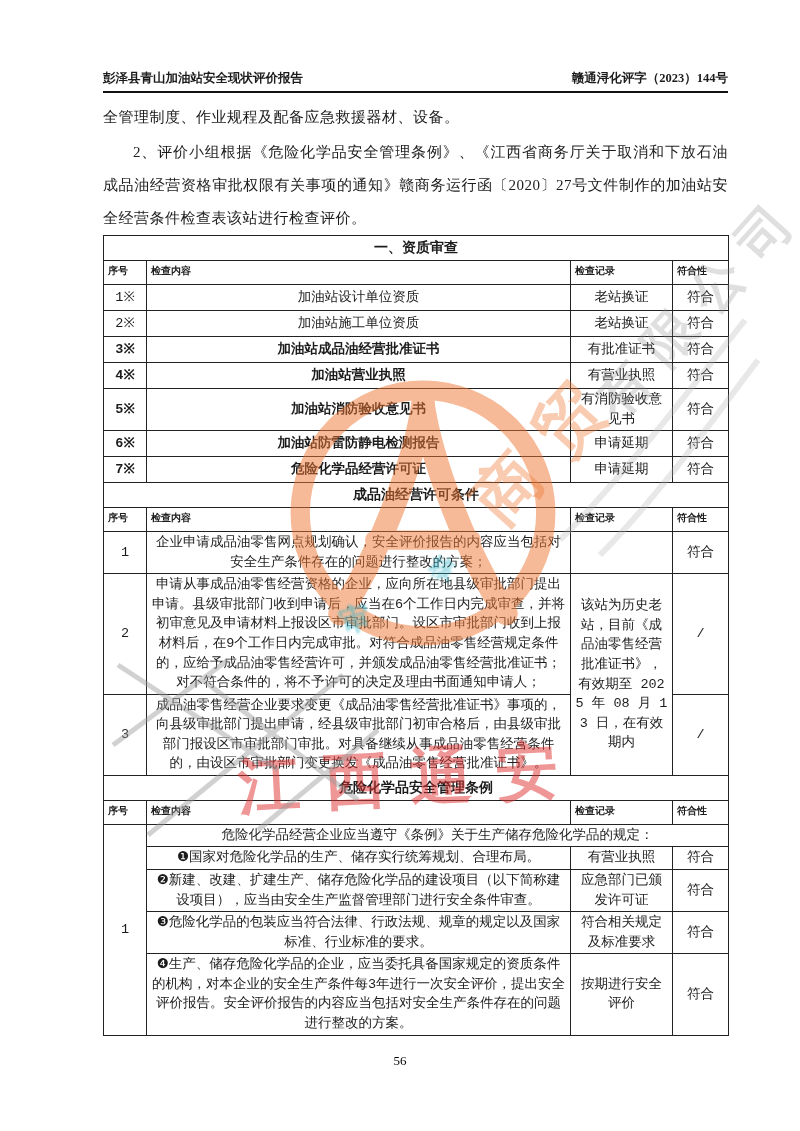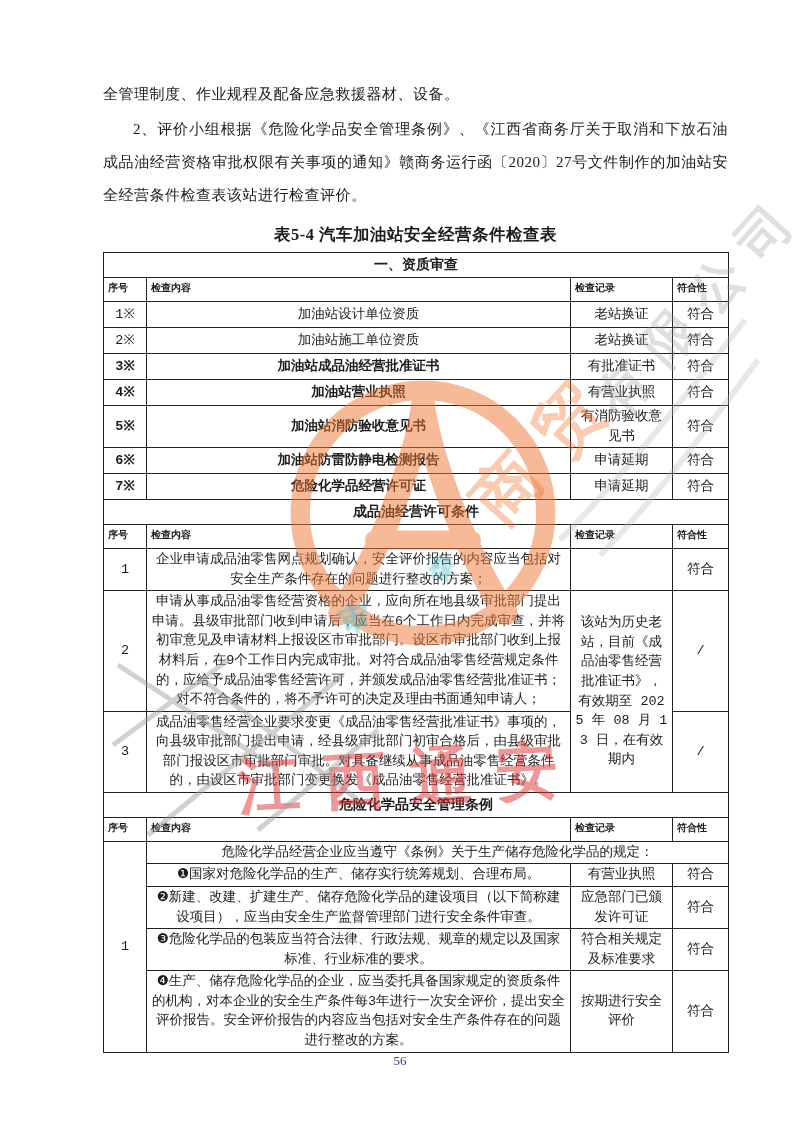--- a/index.html
+++ b/index.html
@@ -44,21 +44,21 @@
   }
   td.sec{text-align:center;font-weight:bold;font-size:14px;height:22px;}
   tr.hd td{text-align:left;font-weight:bold;font-size:10px;height:21px;}
   td.c{text-align:center;}
   td.l{text-align:center;}
   td.b{font-weight:bold;}
   tr.simple td{height:23px;}
   
   .footer{
     position:absolute;left:0;right:0;bottom:62px;
-    text-align:center;font-size:13px;color:#4c1d95;
+    text-align:center;font-size:13px;color:#000000;
   }
   
   .wm{position:absolute;inset:0;pointer-events:none;}
   .wm-logo{position:absolute;left:278px;top:368px;width:290px;height:290px;opacity:.5;}
   .wm-orange-text{
     position:absolute;left:455px;top:400px;
     font-size:66px;font-weight:bold;color:rgba(238,119,51,.38);
     transform:rotate(-48deg);letter-spacing:26px;white-space:nowrap;
   }
   .wm-gray-text{
@@ -78,25 +78,28 @@
   .wm-cyan-a{left:340px;top:598px;font-size:30px;transform:rotate(-15deg);letter-spacing:10px;}
   .wm-cyan-b{left:430px;top:552px;font-size:24px;transform:rotate(20deg);}
   .wm-sketch{position:absolute;left:108px;top:650px;width:280px;height:190px;opacity:.45;}
   .wm-sketch2{position:absolute;left:540px;top:300px;width:220px;height:260px;opacity:.3;}
 </style>
 </head>
 <body>
 
 <div class="page">
 
+  <div class="hdr">
+    <span>彭泽县青山加油站安全现状评价报告</span>
+    <span>赣通浔化评字（2023）144号</span>
+  </div>
 
   <p class="body-text">全管理制度、作业规程及配备应急救援器材、设备。</p>
   <p class="body-text indent">2、评价小组根据《危险化学品安全管理条例》、《江西省商务厅关于取消和下放石油成品油经营资格审批权限有关事项的通知》赣商务运行函〔2020〕27号文件制作的加油站安全经营条件检查表该站进行检查评价。</p>
 
-  <div class="tbl-title">表5-4 汽车加油站安全经营条件检查表</div>
 
   <table class="chk">
     <colgroup>
         <col style="width:43px">
         <col style="width:424px">
         <col style="width:102px">
         <col style="width:56px">
       </colgroup>
     <tbody>
 

